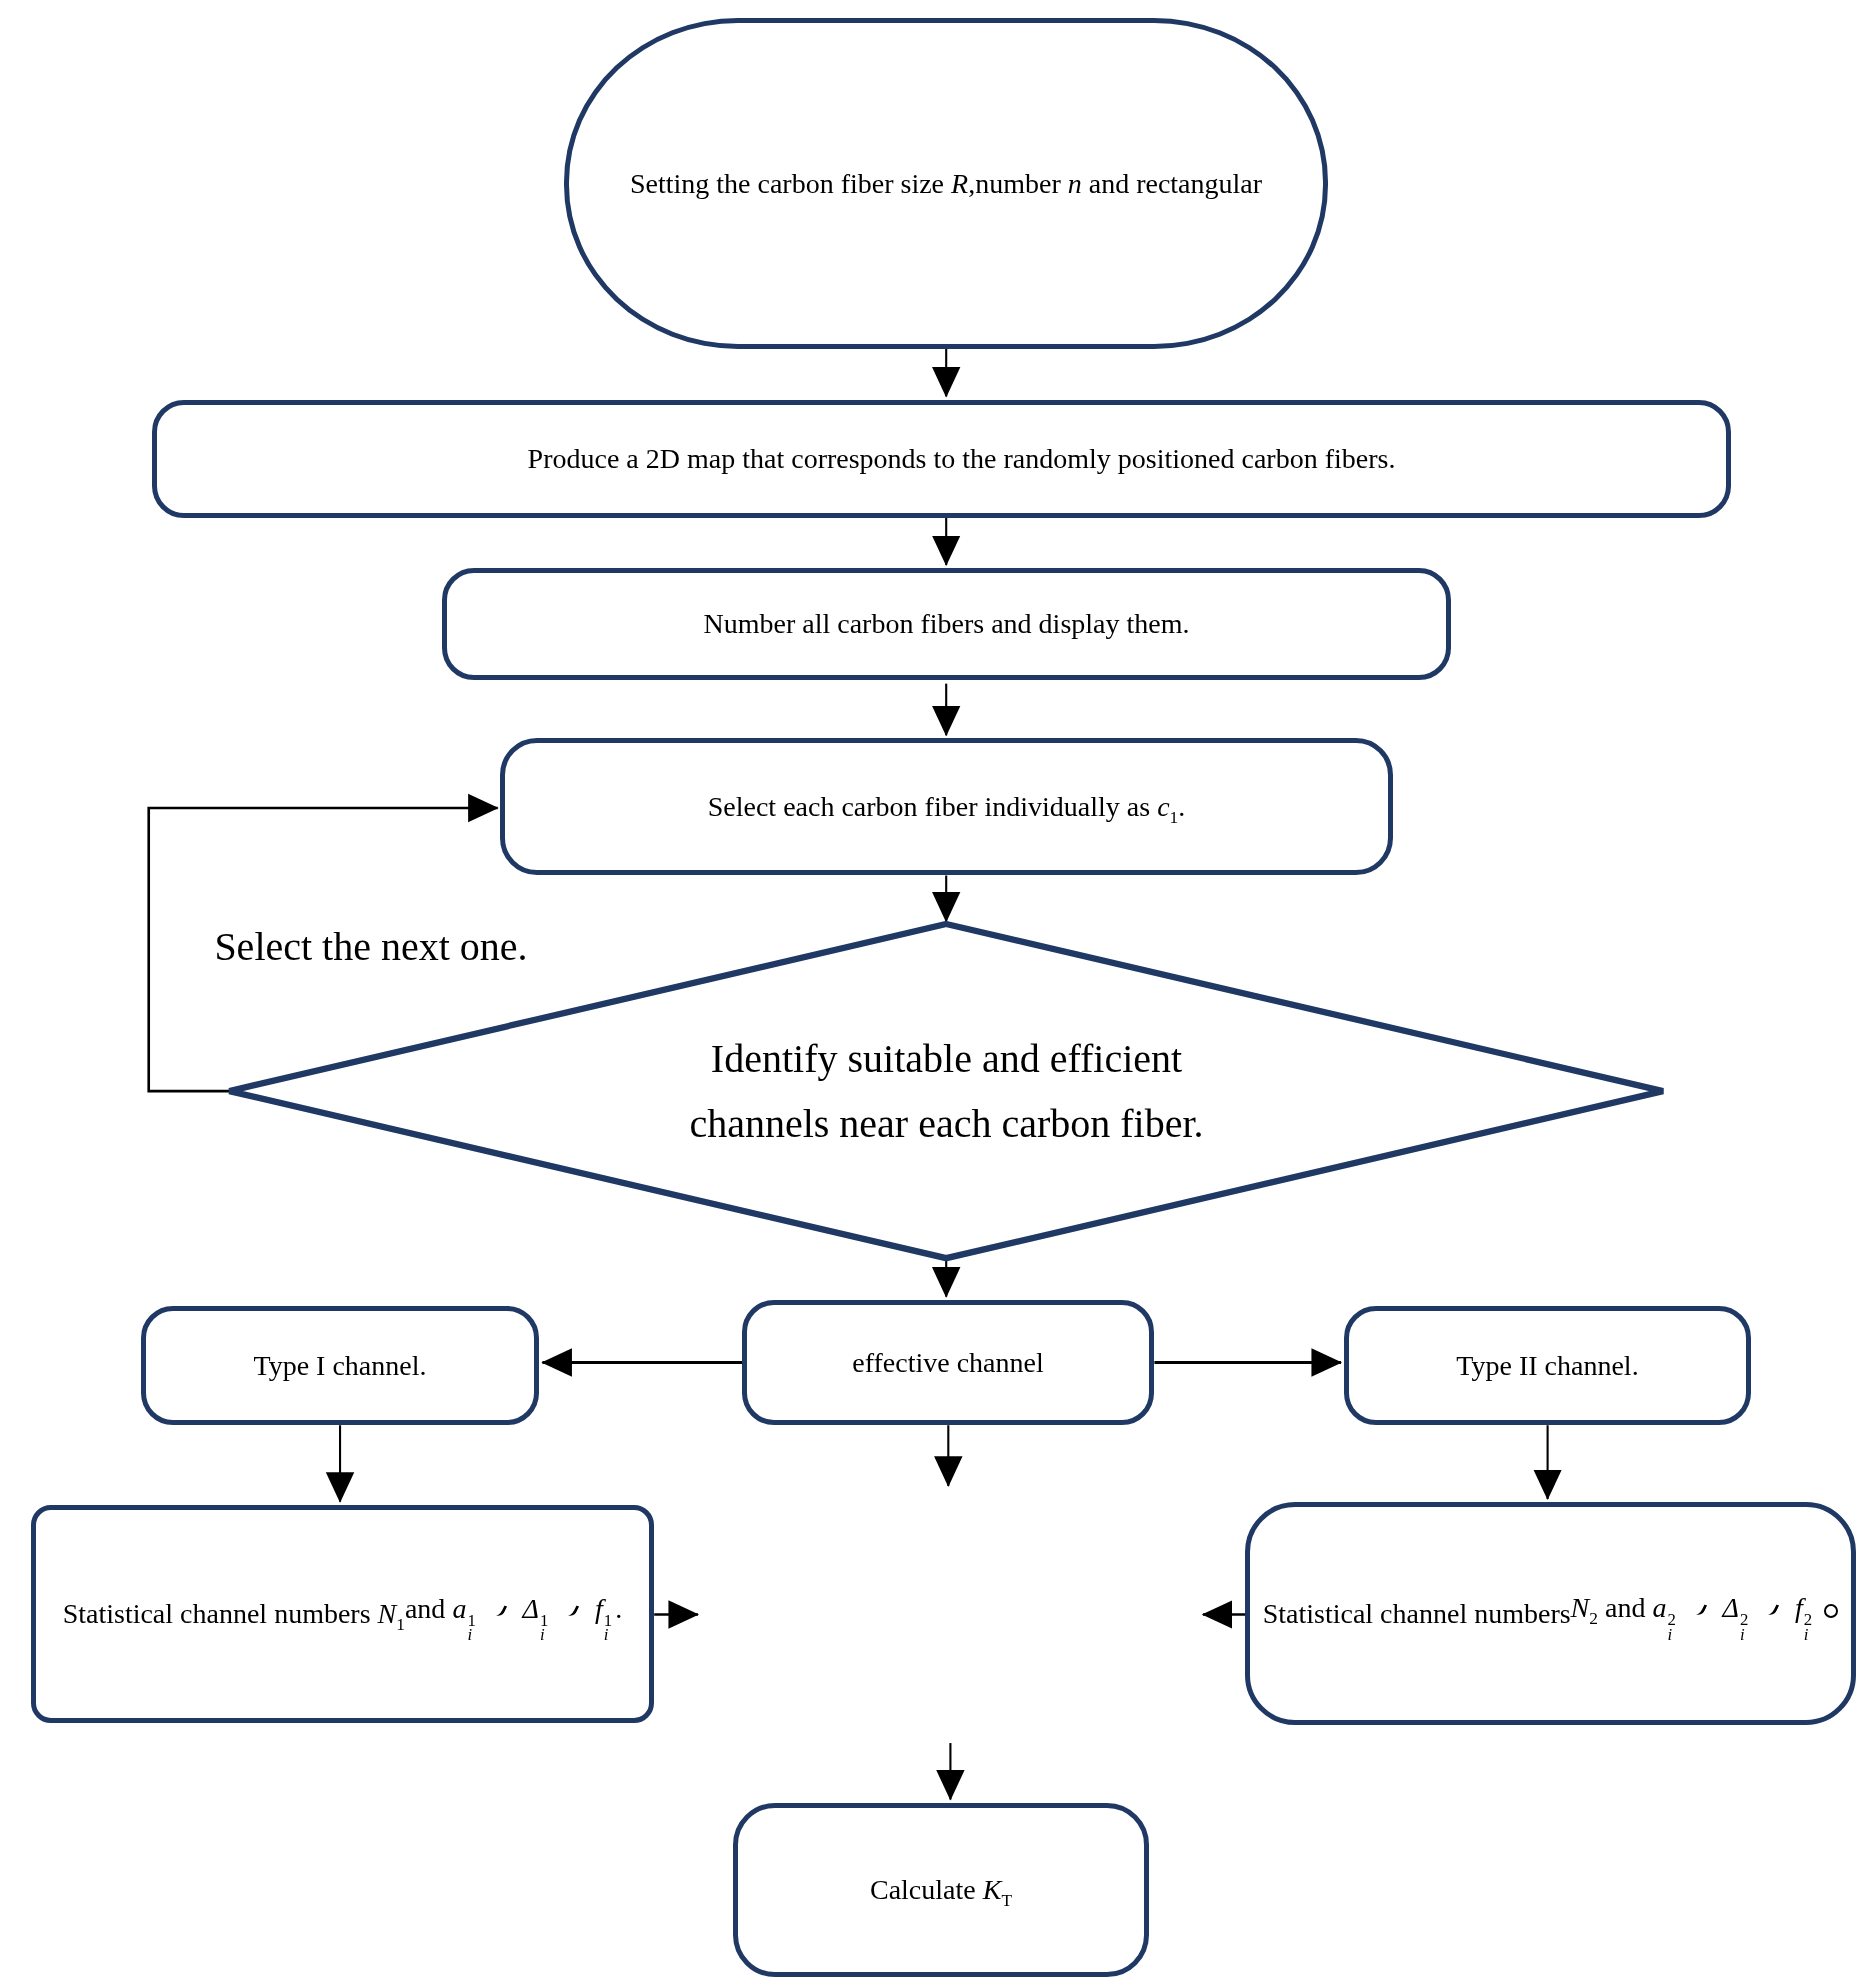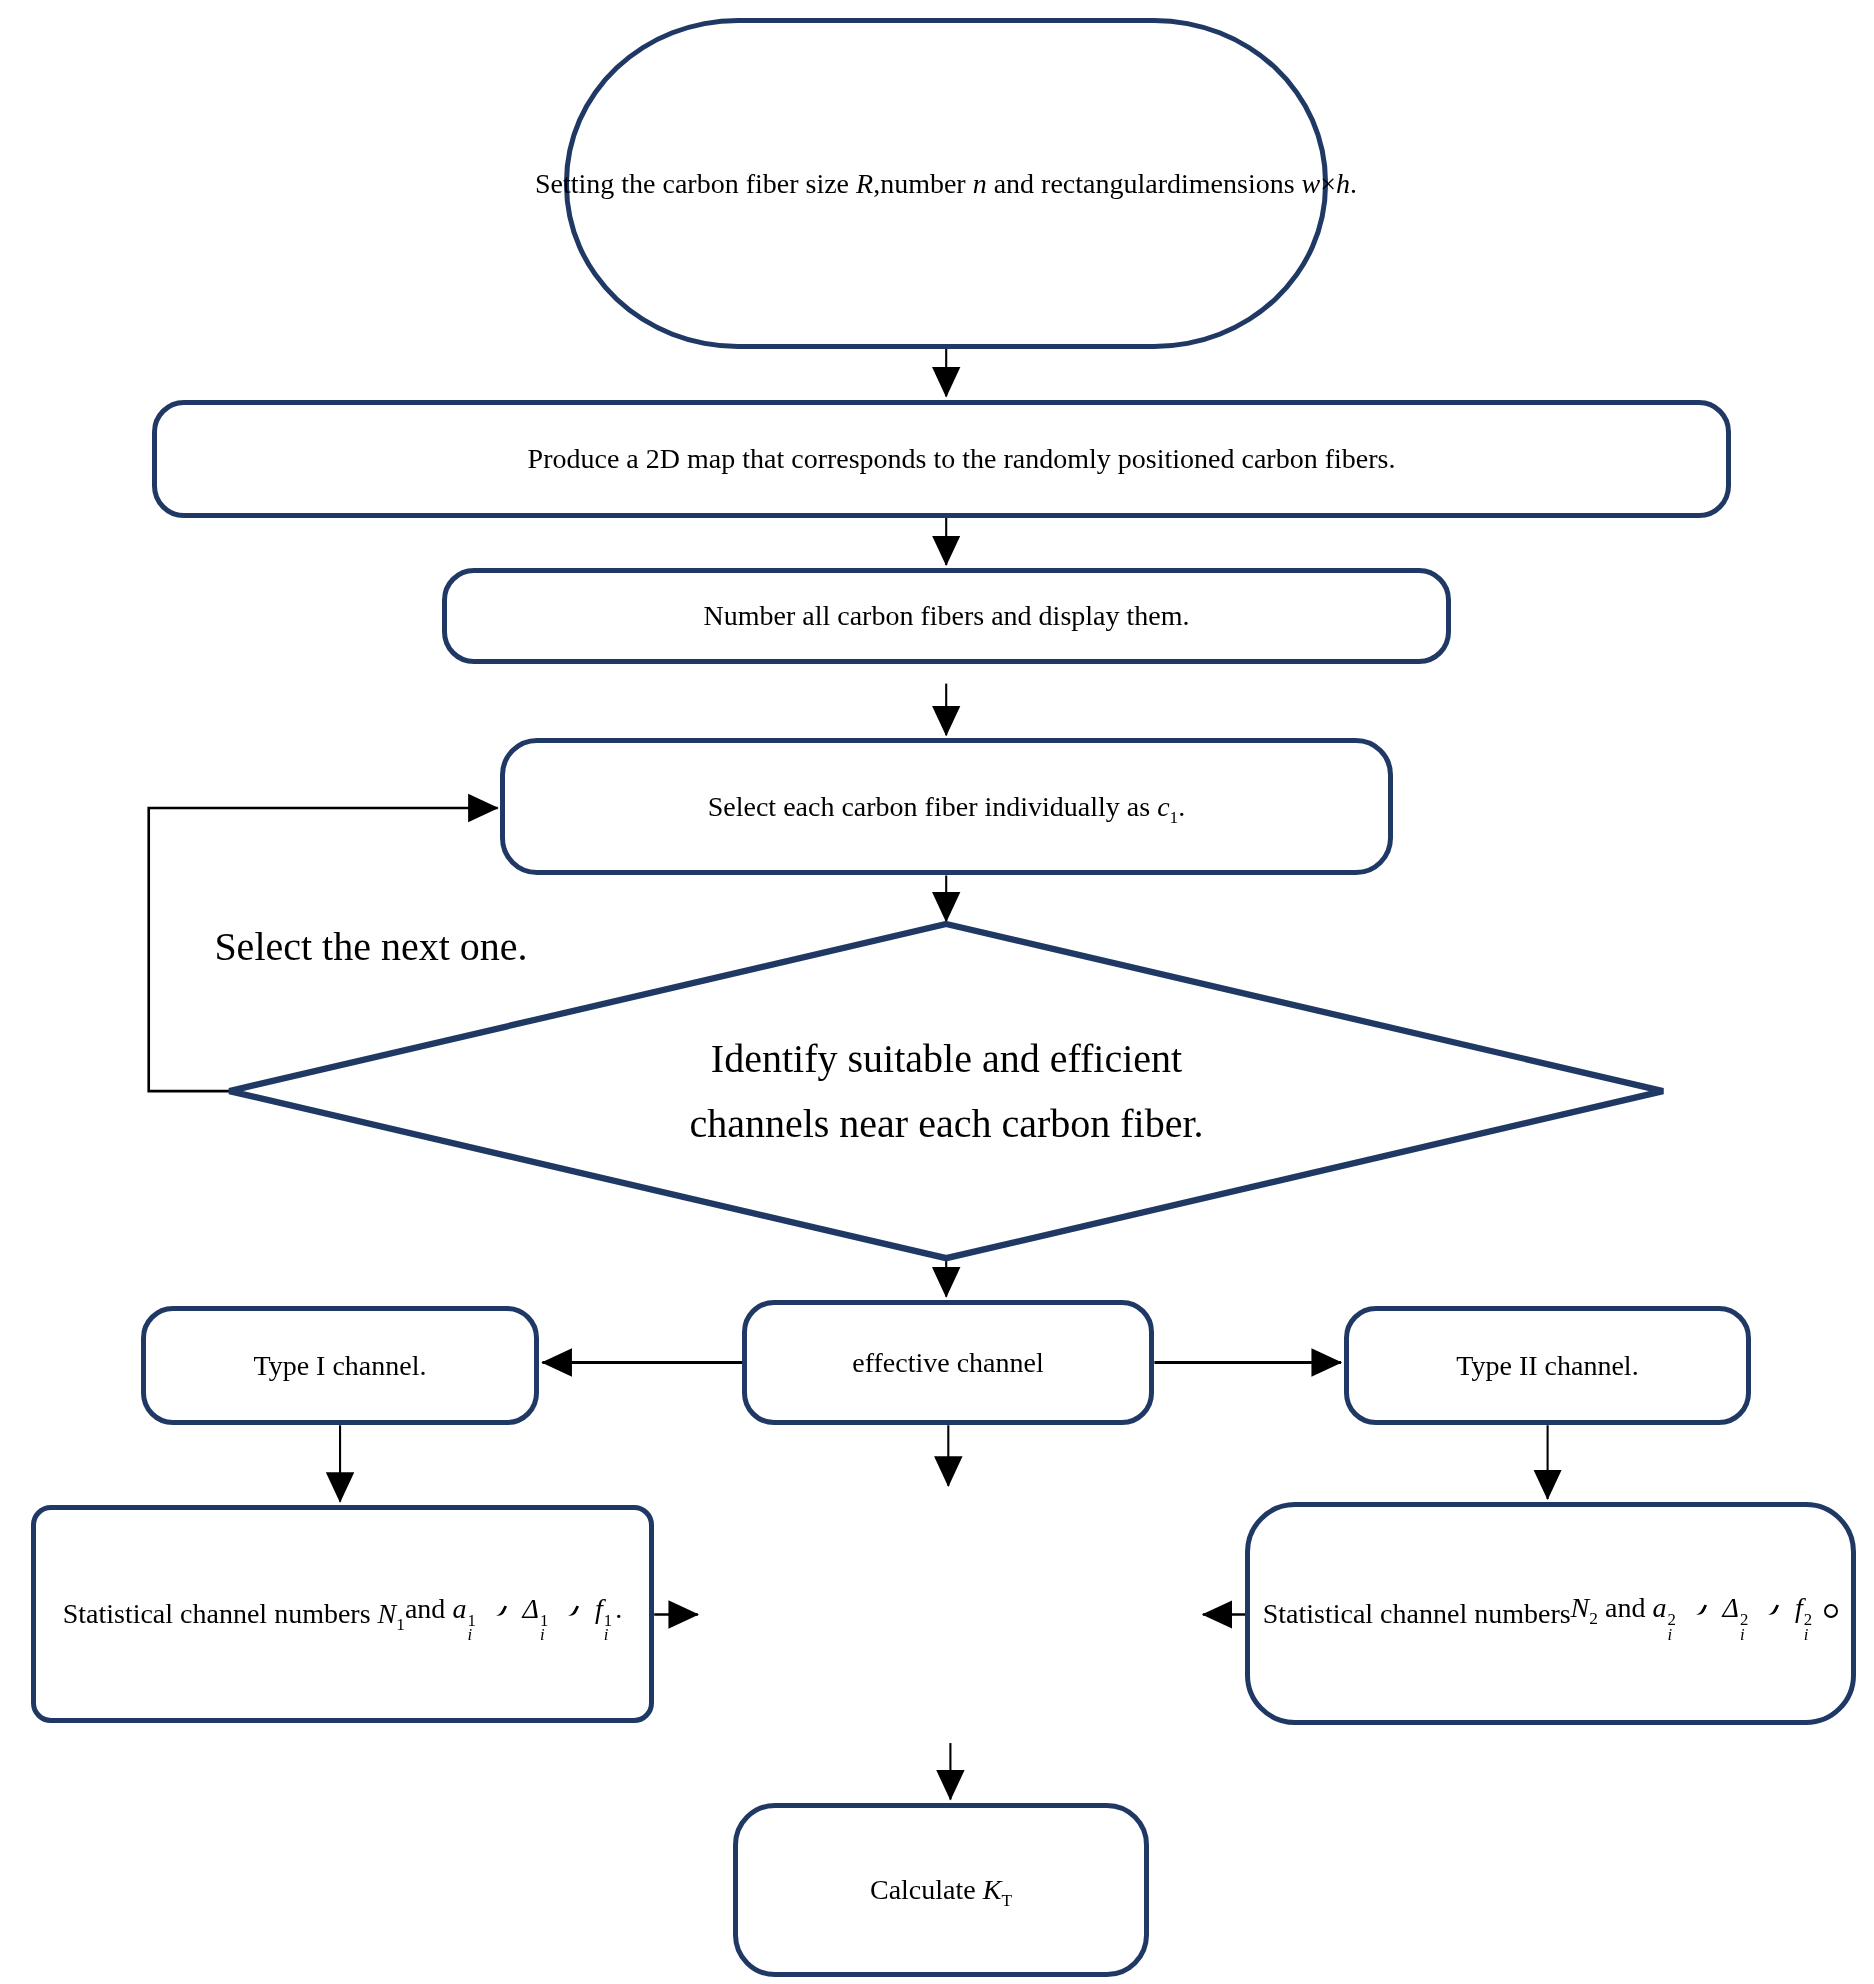--- a/index.html
+++ b/index.html
@@ -21,21 +21,21 @@
   .ssub{font-style:italic;}
   .cjk-comma{display:inline-block;position:relative;width:16px;height:19px;
       margin:0 13.7px;vertical-align:-4.2px;}
   .cjk-comma::after{content:"";position:absolute;left:3.2px;top:1.1px;width:6.3px;height:12.6px;
       border-right:3.2px solid #000;border-bottom-right-radius:7.4px;transform:rotate(26deg);}
   .cjk-period{display:inline-block;width:10.5px;height:10.5px;border:2.6px solid #000;
       border-radius:50%;margin-left:8.4px;vertical-align:-1.1px;}
   
   #n-start{left:564px;top:18.4px;width:764px;height:331px;border-radius:174px/164px;}
   #n-produce{left:152px;top:400px;width:1579px;height:118px;border-radius:32px;padding-left:40px;}
-  #n-number{left:442px;top:568px;width:1009px;height:96px;border-radius:32px;}
+  #n-number{left:442px;top:568px;width:1009px;height:112px;border-radius:32px;}
   #n-select{left:500px;top:738px;width:893px;height:137px;border-radius:37px;}
   #n-diamond-label{left:472px;top:1023px;width:949px;height:137px;}
   #n-select-next{left:155px;top:918px;width:432px;height:58px;}
   #n-type1{left:141px;top:1306px;width:398px;height:119px;border-radius:32px;}
   #n-effective{left:742px;top:1300px;width:412px;height:125px;border-radius:32px;}
   #n-type2{left:1344px;top:1306px;width:407px;height:119px;border-radius:32px;}
   #n-stat1{left:31px;top:1505px;width:623px;height:218px;border-radius:20px;}
   #n-total{left:701px;top:1489px;width:499px;height:254px;border-radius:50px;}
   #n-stat2{left:1245px;top:1502px;width:611px;height:223px;border-radius:50px;}
   #n-calc{left:733px;top:1803px;width:416px;height:174px;border-radius:42px;}
@@ -66,21 +66,20 @@
     <line x1="1241" y1="3063" x2="1324" y2="3063" stroke="#000" stroke-width="5" marker-end="url(#ah)"></line>
     <line x1="2362" y1="3063" x2="2282" y2="3063" stroke="#000" stroke-width="5" marker-end="url(#ah)"></line>
     <line x1="1803" y1="3307" x2="1803" y2="3414" stroke="#000" stroke-width="4" marker-end="url(#ah)"></line>
 
     <polygon points="1795,1753 3155,2070 1795,2387 435,2070" fill="#ffffff" stroke="#1f3864" stroke-width="12"></polygon>
   </svg>
 
   <div class="node" id="n-start">
       <div class="tline"><span>Setting the carbon fiber size </span><span class="v">R</span><span>,</span></div>
       <div class="tline"><span>number </span><span class="v">n</span><span> and rectangular</span></div>
-      <div class="tline"><span>dimensions </span><span class="v">w</span><span>×</span><span class="v">h</span><span>.</span></div>
     </div>
 
   <div class="node" id="n-produce">
     <div class="tline">Produce a 2D map that corresponds to the randomly positioned carbon fibers.</div>
   </div>
 
   <div class="node" id="n-number">
     <div class="tline">Number all carbon fibers and display them.</div>
   </div>
 

